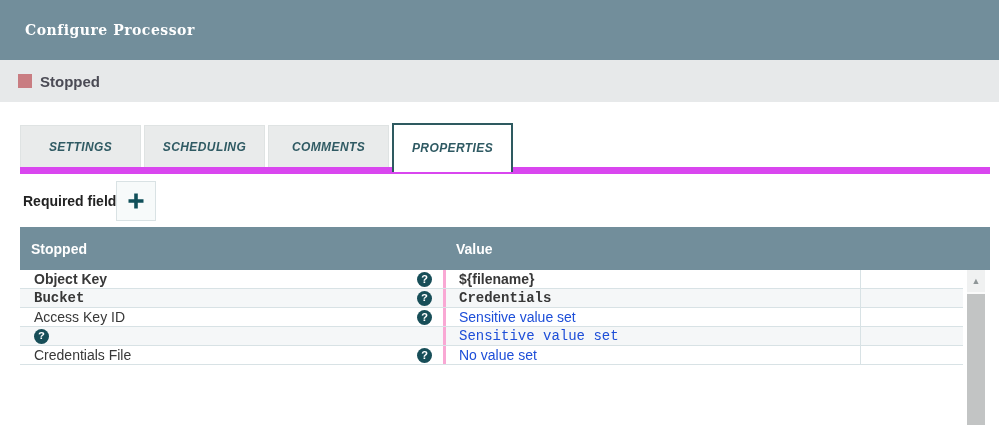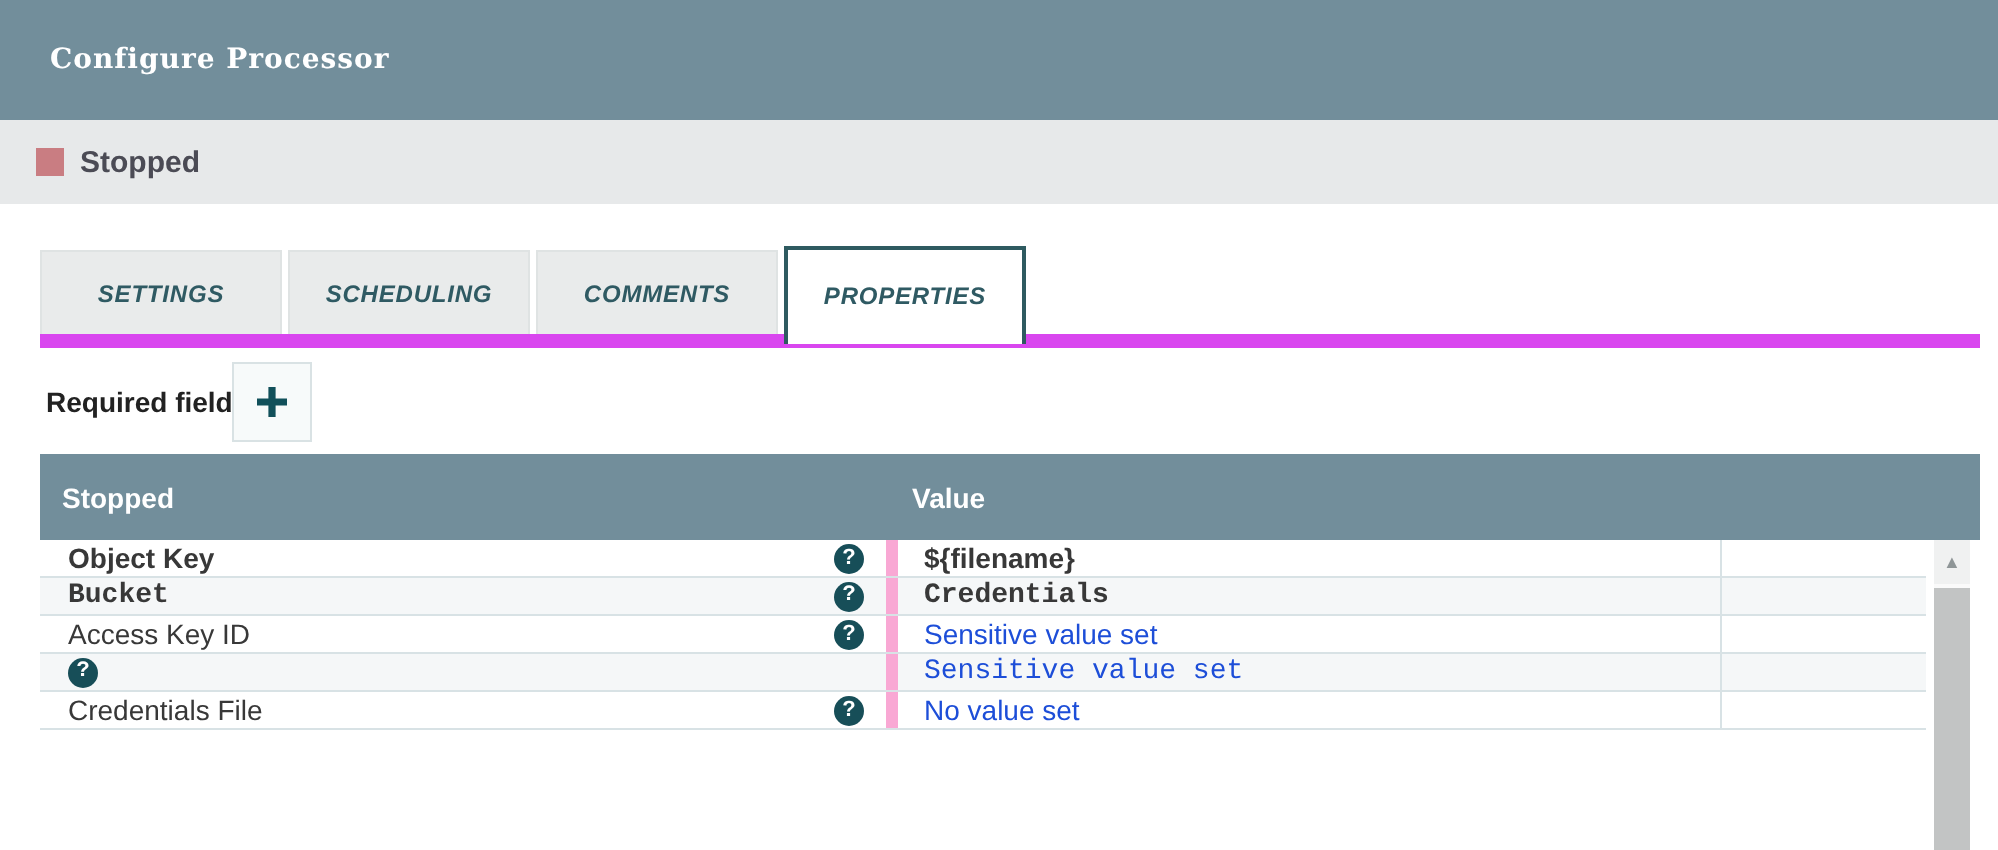--- a/index.html
+++ b/index.html
@@ -43,21 +43,21 @@
 
   .tbody .row { display:flex; height:19px; width:943px; border-bottom:1px solid #D8E2E5;
     font-size:14px; color:#383838; background:#FFFFFF; cursor:pointer; }
   .tbody .row.alt { background:#F5F7F8;font-family:Liberation Mono, monospace; }
   .cell-property { width:423px; display:flex; align-items:center; justify-content:space-between;
     padding:0 11px 0 14px; }
   .prop-name.required { font-weight:bold; }
   .help-icon { width:15px; height:15px; border-radius:50%; background:#174E58; color:#FFFFFF;
     font-size:11px; font-weight:bold; display:flex; align-items:center; justify-content:center;
     flex:none; cursor:default; }
-  .cell-value { width:417px; border-left:6px solid #f9a8d4; display:flex; align-items:center;
+  .cell-value { width:417px; border-left:3px solid #f9a8d4; display:flex; align-items:center;
     padding-left:13px; font-weight:bold; }
   .cell-value.unset { font-weight:normal; color:#1d4ed8; }
   .cell-extra { width:103px; border-left:1px solid #D8E2E5; }
 
   
   .scrollbar { position:absolute; top:43px; right:5px; bottom:0; width:18px;
     background:#FAFAFA; display:flex; flex-direction:column; }
   .sb-up { height:22px; background:#F0F1F1; display:flex; align-items:center; justify-content:center;
     color:#8F9697; font-size:9px; cursor:pointer; }
   .sb-thumb { flex:1; margin-top:2px; background:#C2C4C4; cursor:pointer; }

